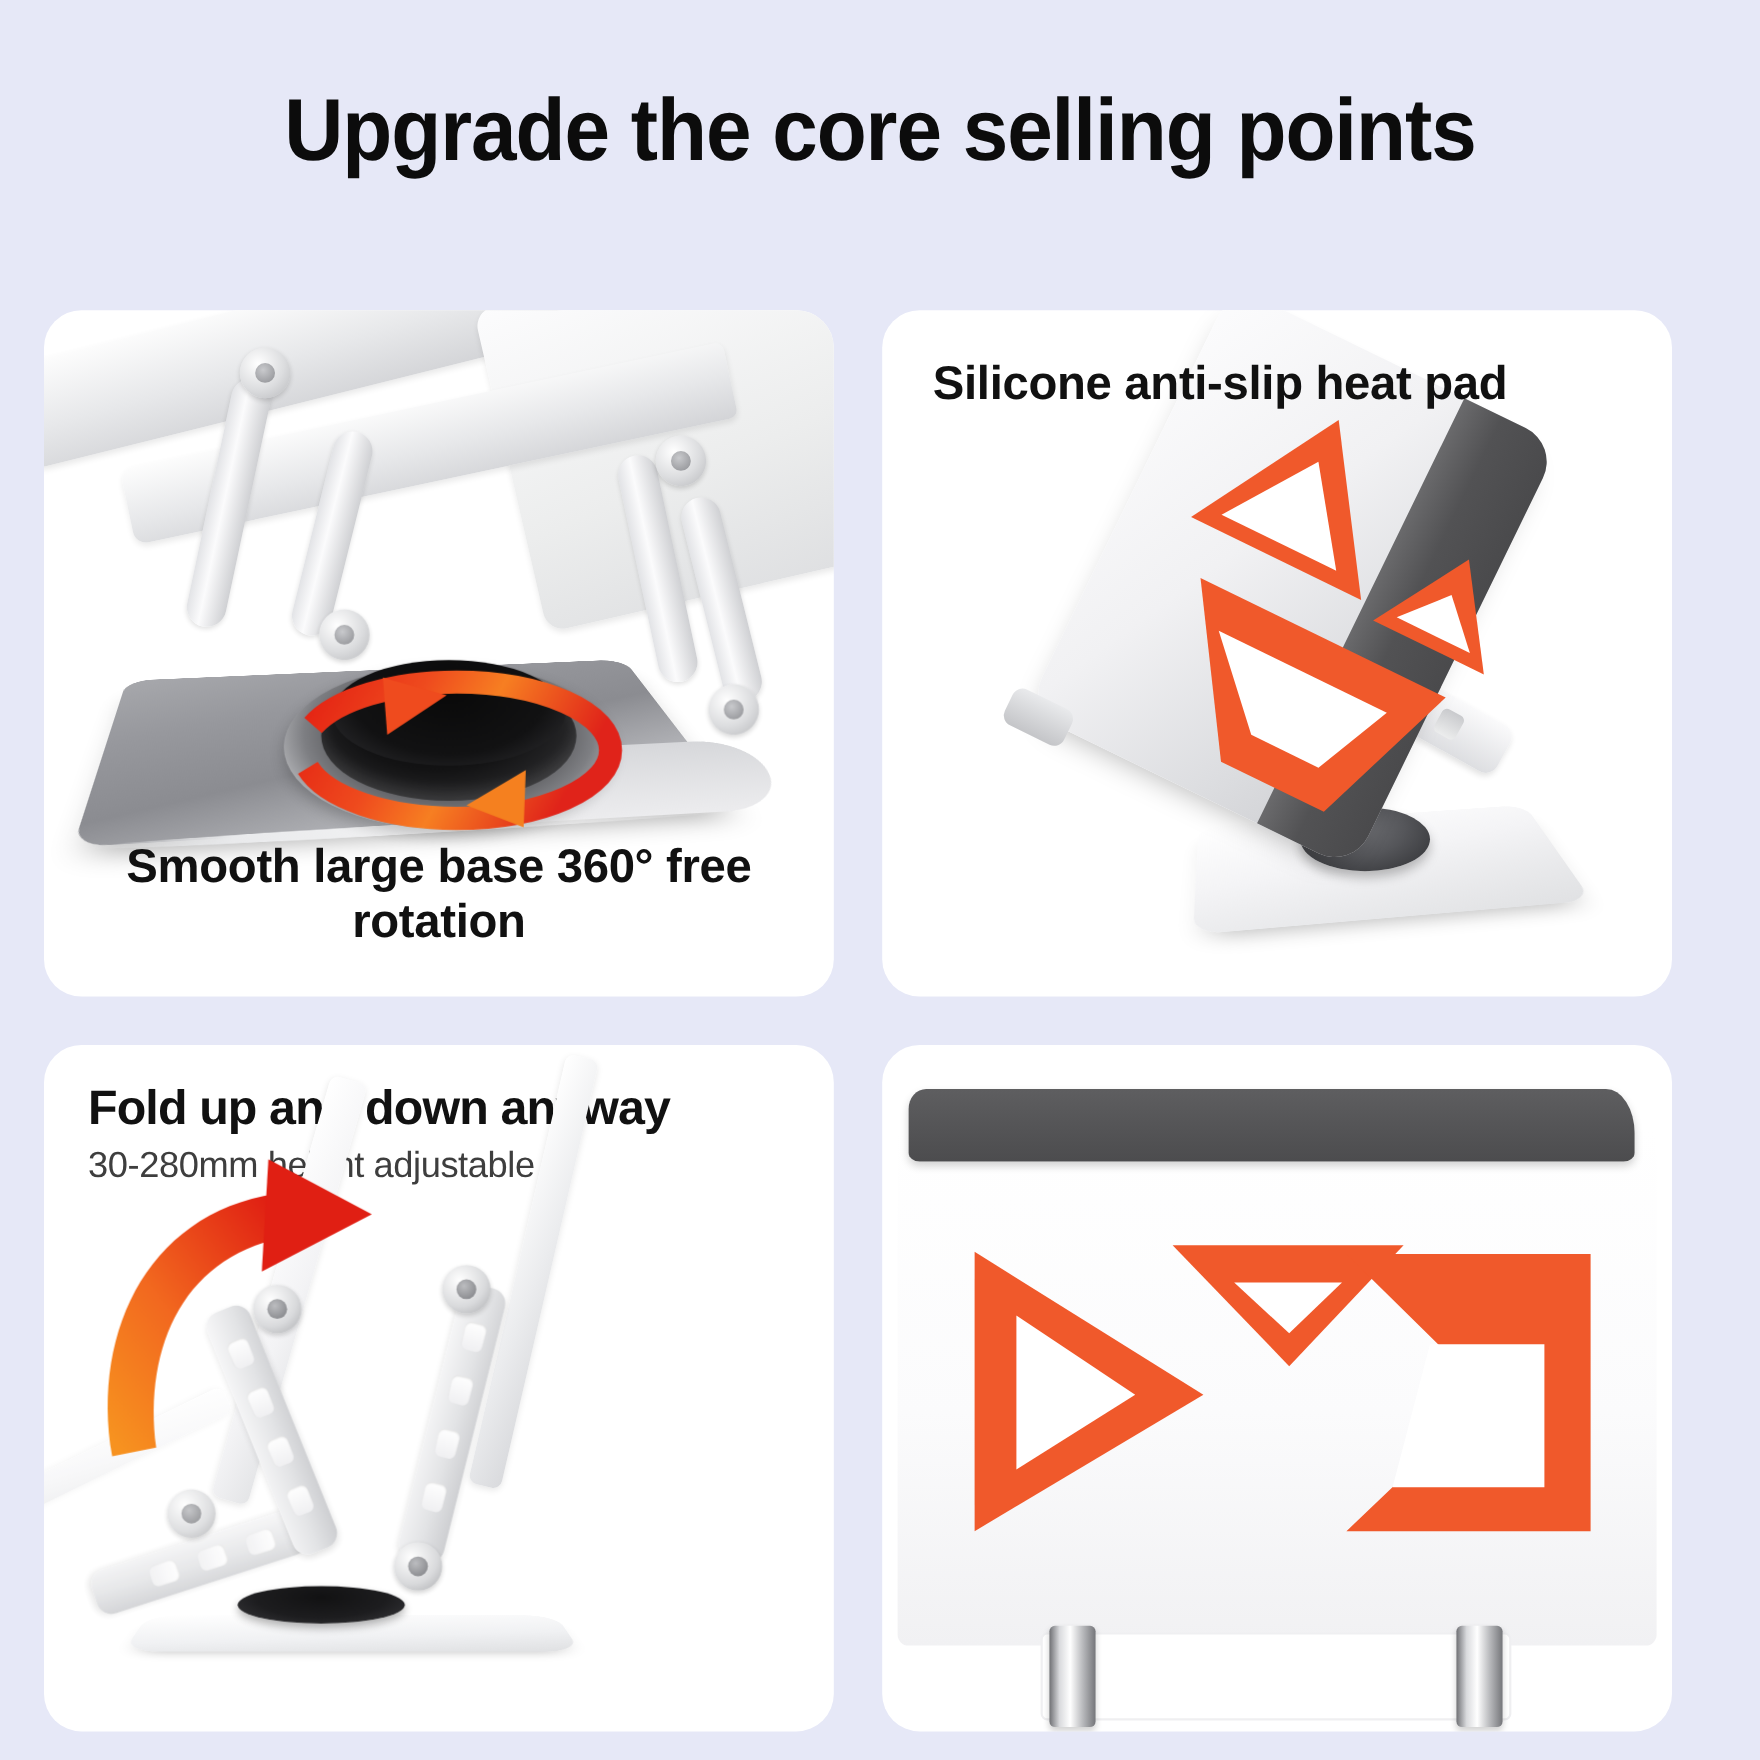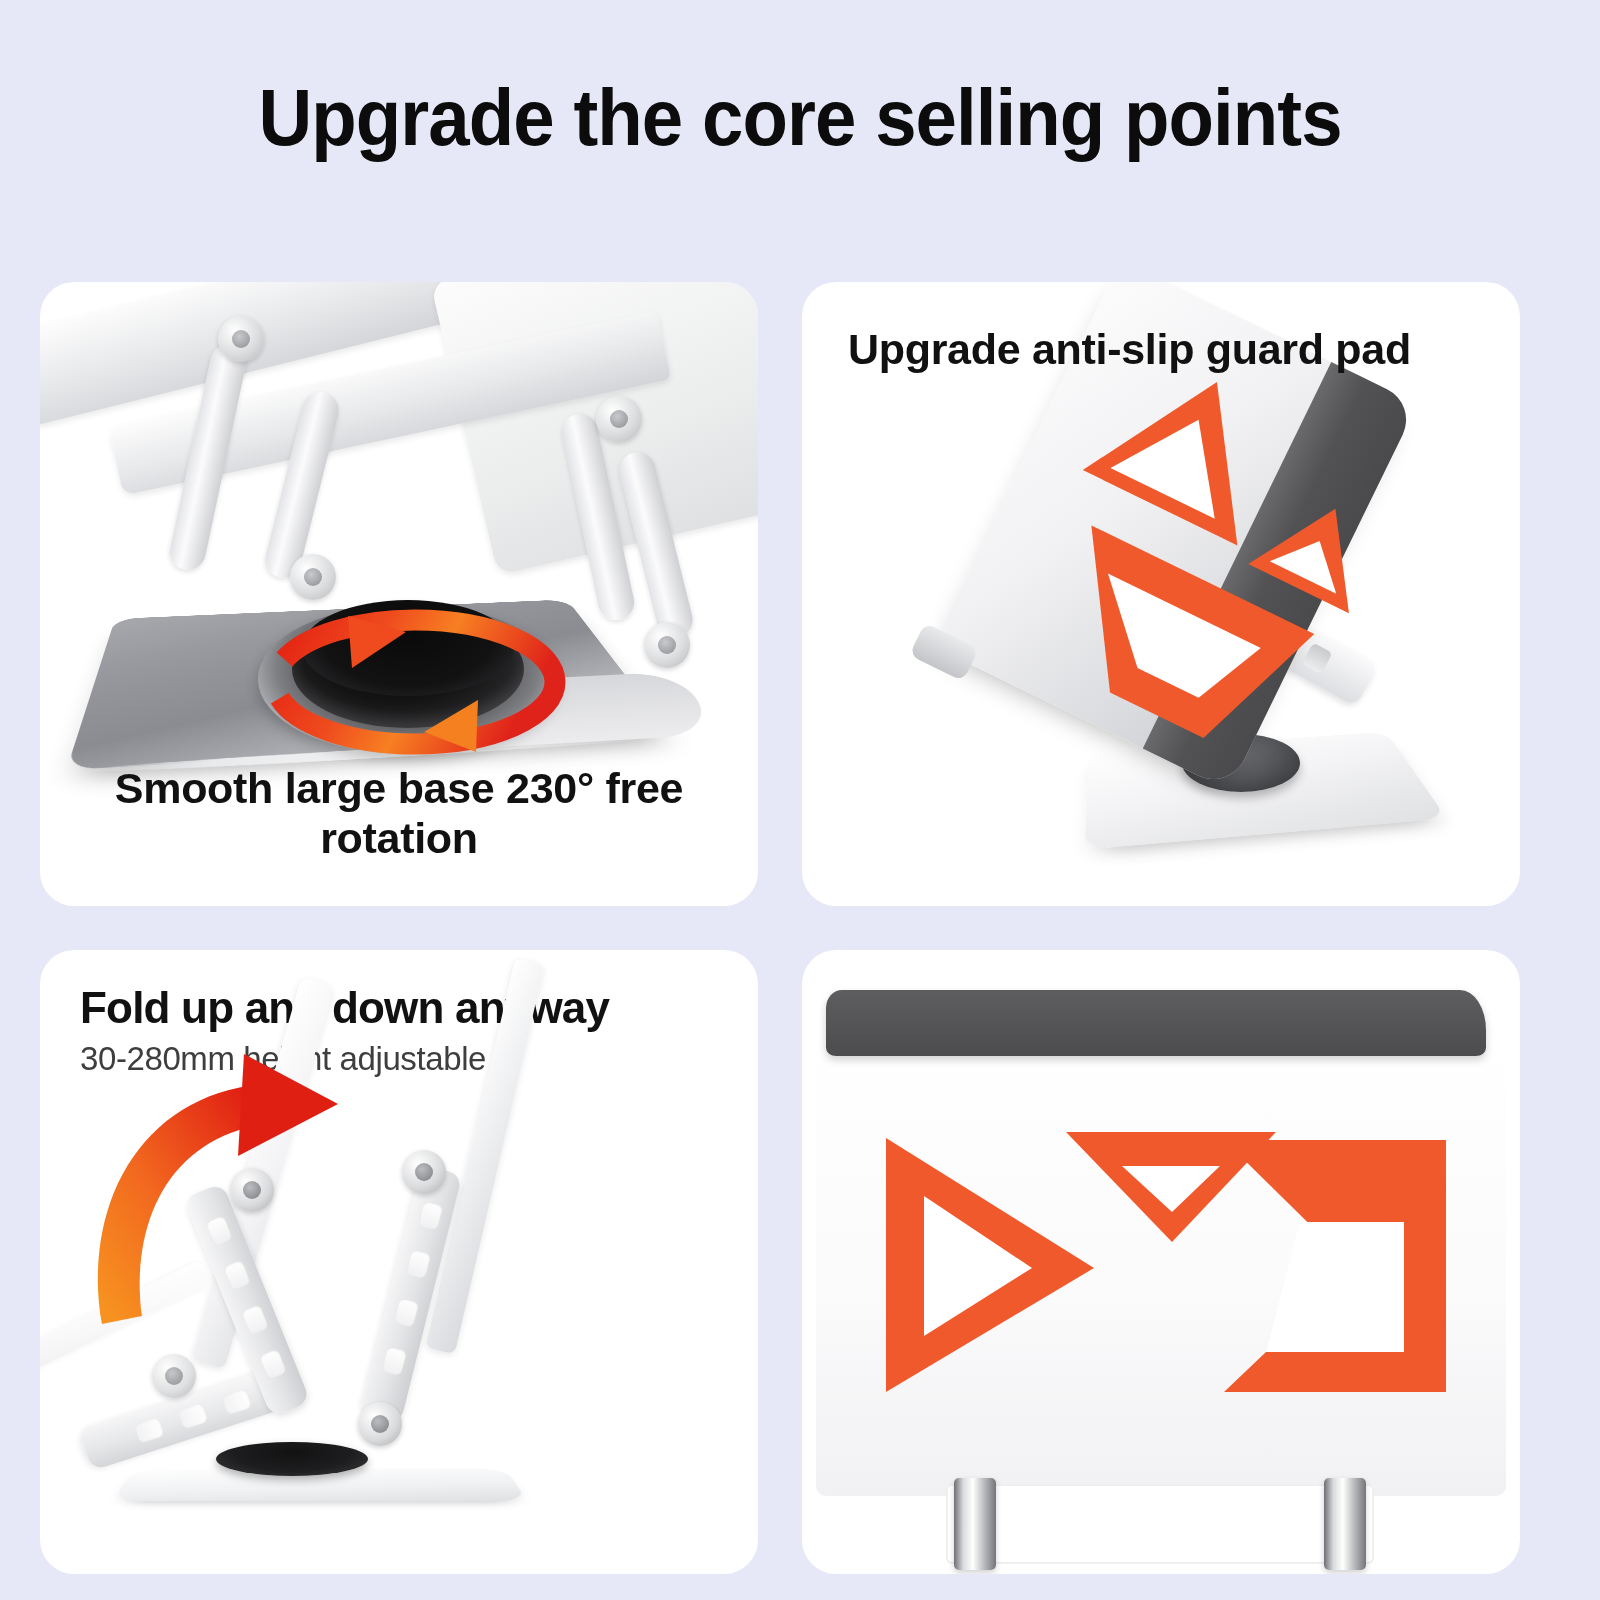--- a/index.html
+++ b/index.html
@@ -313,21 +313,21 @@
               <stop offset="62%" stop-color="#f77f22"></stop>
               <stop offset="100%" stop-color="#e0231a"></stop>
             </linearGradient>
           </defs>
           <ellipse cx="175" cy="100" rx="140" ry="62" fill="none" stroke="url(#rotGrad)" stroke-width="21" stroke-dasharray="330 42 330 42" stroke-dashoffset="18"></ellipse>
           <path d="M108 34 L166 50 L112 86 Z" fill="#ef4b1e"></path>
           <path d="M236 170 L184 150 L238 118 Z" fill="#f5801f"></path>
         </svg>
       </div>
 
-      <div class="cap cap-c1">Smooth large base 230° free rotation</div>
+      <div class="cap cap-c1">Smooth large base 360° free rotation</div>
     </div>
 
     <div class="card">
       <div class="c2-art">
 
         <div class="c2-base"></div>
         <div class="c2-puck"></div>
 
         <div class="c2-arm">
           <span class="slot" style="left:24px"></span>
@@ -350,21 +350,21 @@
           </svg>
           <svg class="c2-cut c2-tri-c" viewBox="0 0 260 156">
             <path d="M6 8 L254 8 L200 150 L96 150 Z" fill="#f0592b"></path>
             <path d="M42 44 L212 44 L178 116 L110 116 Z" fill="#ffffff"></path>
           </svg>
         </div>
 
         <div class="c2-foot"></div>
       </div>
 
-      <div class="cap cap-c2">Upgrade anti-slip guard pad</div>
+      <div class="cap cap-c2">Silicone anti-slip heat pad</div>
     </div>
 
     <div class="card">
       <div class="cap cap-c3">Fold up and down anyway</div>
       <div class="sub-c3">30-280mm height adjustable</div>
 
       <div class="c3-art">
         <div class="c3-baseplate"></div>
         <div class="c3-disc"></div>
 

